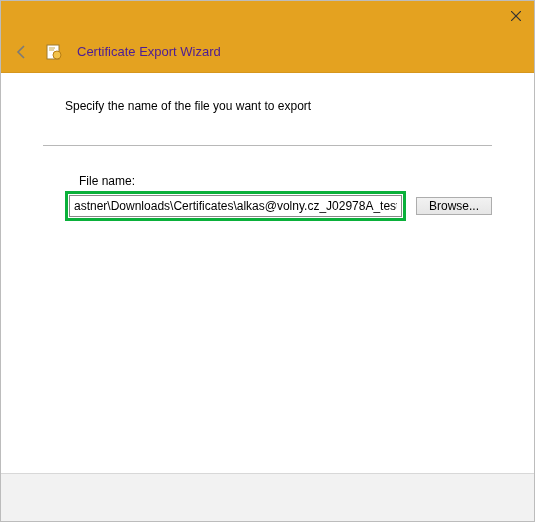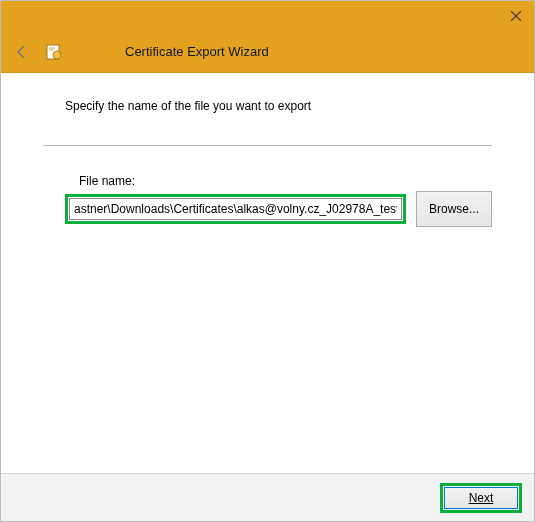--- a/index.html
+++ b/index.html
@@ -45,22 +45,21 @@
     width: 18px; height: 18px;
     display: flex; align-items: center; justify-content: center;
   }
   .back-arrow svg { width: 16px; height: 16px; }
   .cert-icon {
     width: 18px; height: 18px;
     display: flex; align-items: center; justify-content: center;
   }
   .wizard-title {
     font-size: 13px;
-    color: #0f172a;
-    margin-left: 48px;
+    color: #4c1d95;
   }
   .content {
     flex: 1;
     padding: 26px 42px 10px 42px;
     position: relative;
   }
   .section-title {
     font-weight: 700;
     font-size: 12px;
     margin-bottom: 4px;
@@ -95,21 +94,21 @@
     width: 100%;
     height: 22px;
     border: 1px solid #888;
     padding: 1px 4px;
     font-size: 12px;
     font-family: inherit;
     white-space: nowrap;
     overflow: hidden;
   }
   .btn {
-    height: 36px;
+    height: 18px;
     border: 1px solid #adadad;
     background: linear-gradient(#f2f2f2, #e6e6e6);
     font-size: 12px;
     font-family: inherit;
     padding: 0 12px;
     cursor: default;
     min-width: 74px;
   }
   .footer {
     height: 48px;
@@ -173,18 +172,15 @@
     <div class="field-label">File name:</div>
     <div class="field-row">
       <div class="file-input-wrap">
         <input type="text" class="file-input" value="astner\Downloads\Certificates\alkas@volny.cz_J02978A_test.pfx" style="">
       </div>
       <button class="btn">Browse...</button>
     </div>
   </div>
 
   <div class="footer">
-    <div class="next-wrap">
-      <button class="btn-next">Next</button>
-    </div>
   </div>
 
 </div>
 
 </body></html>

